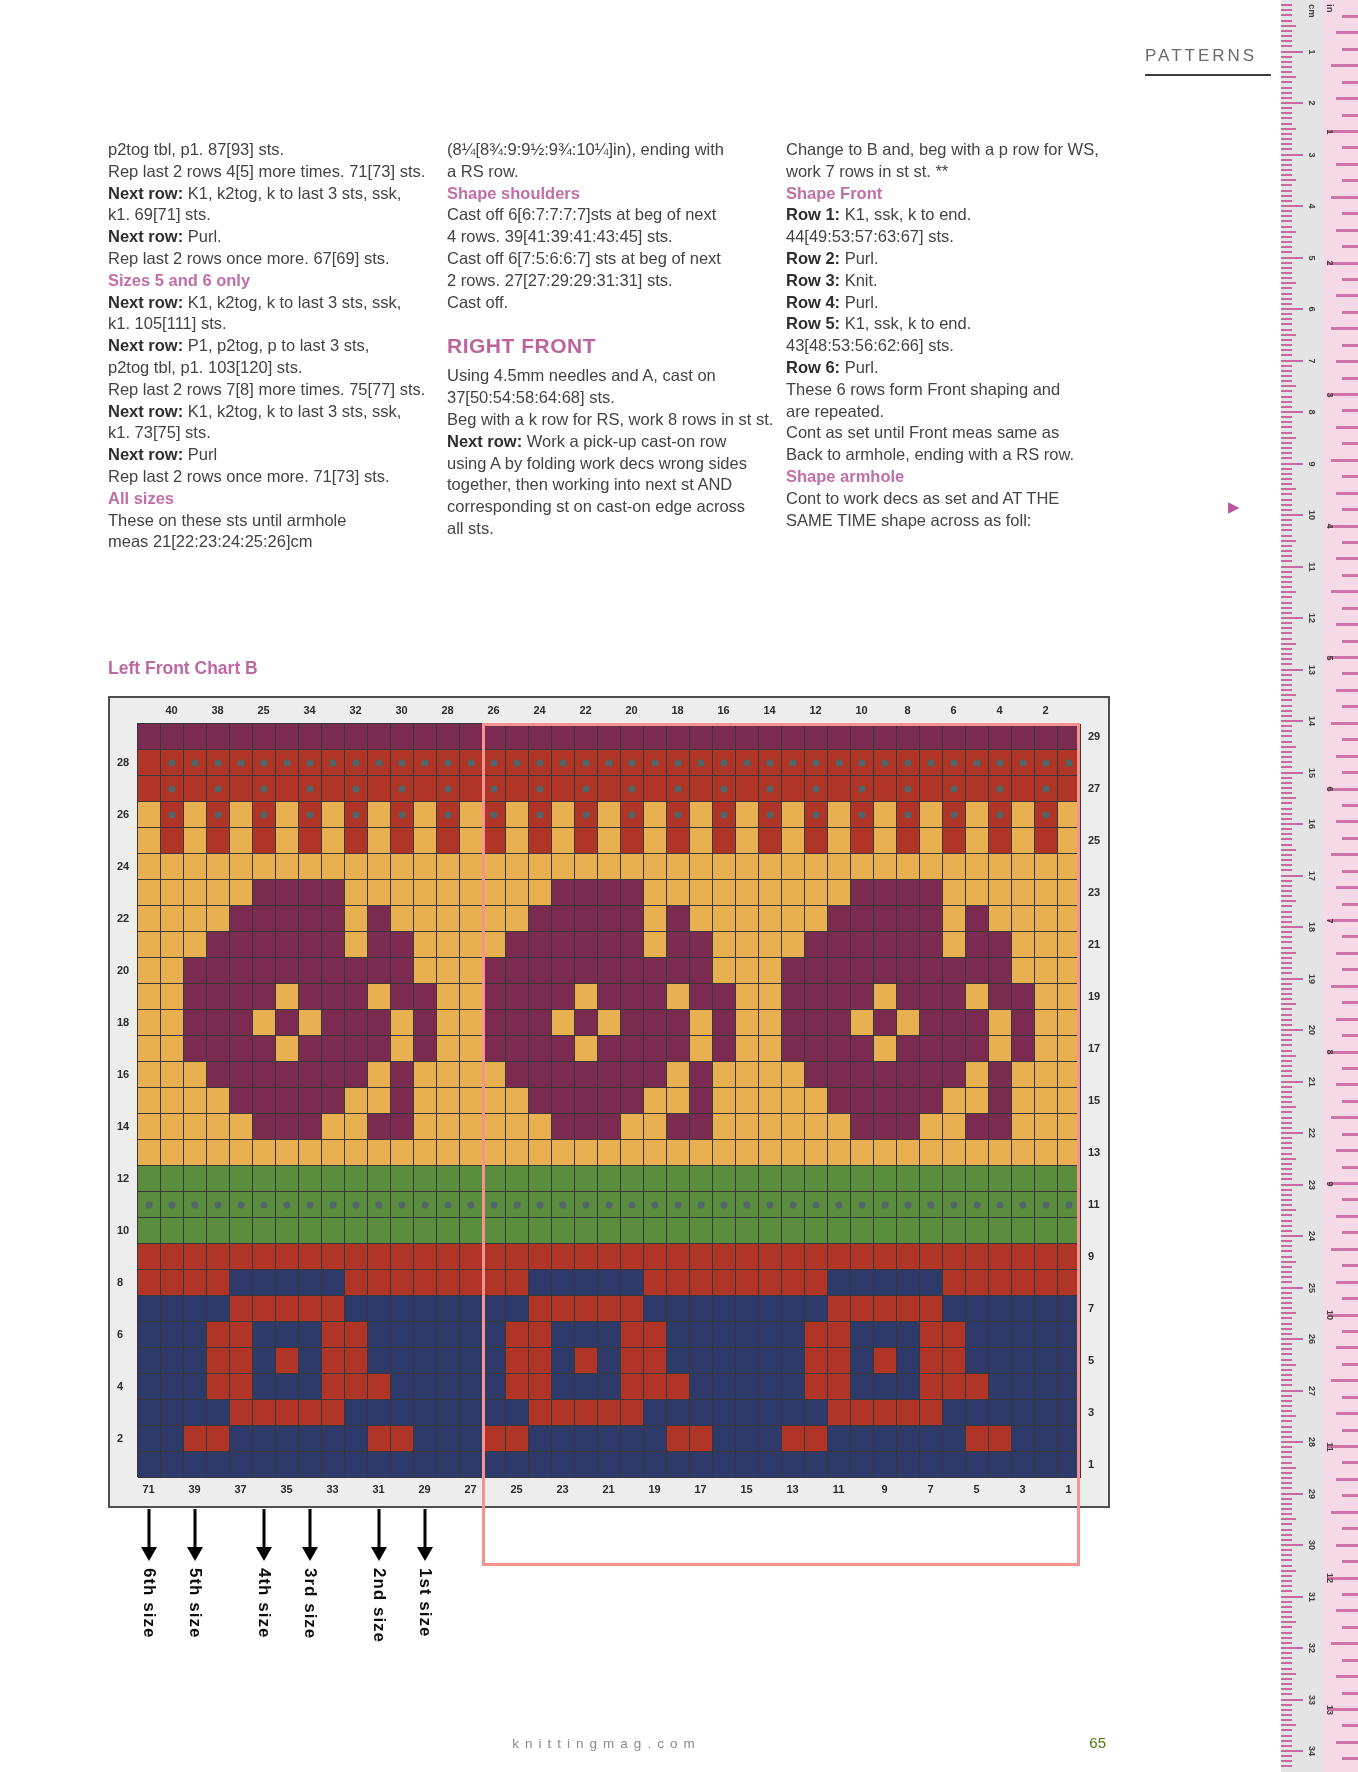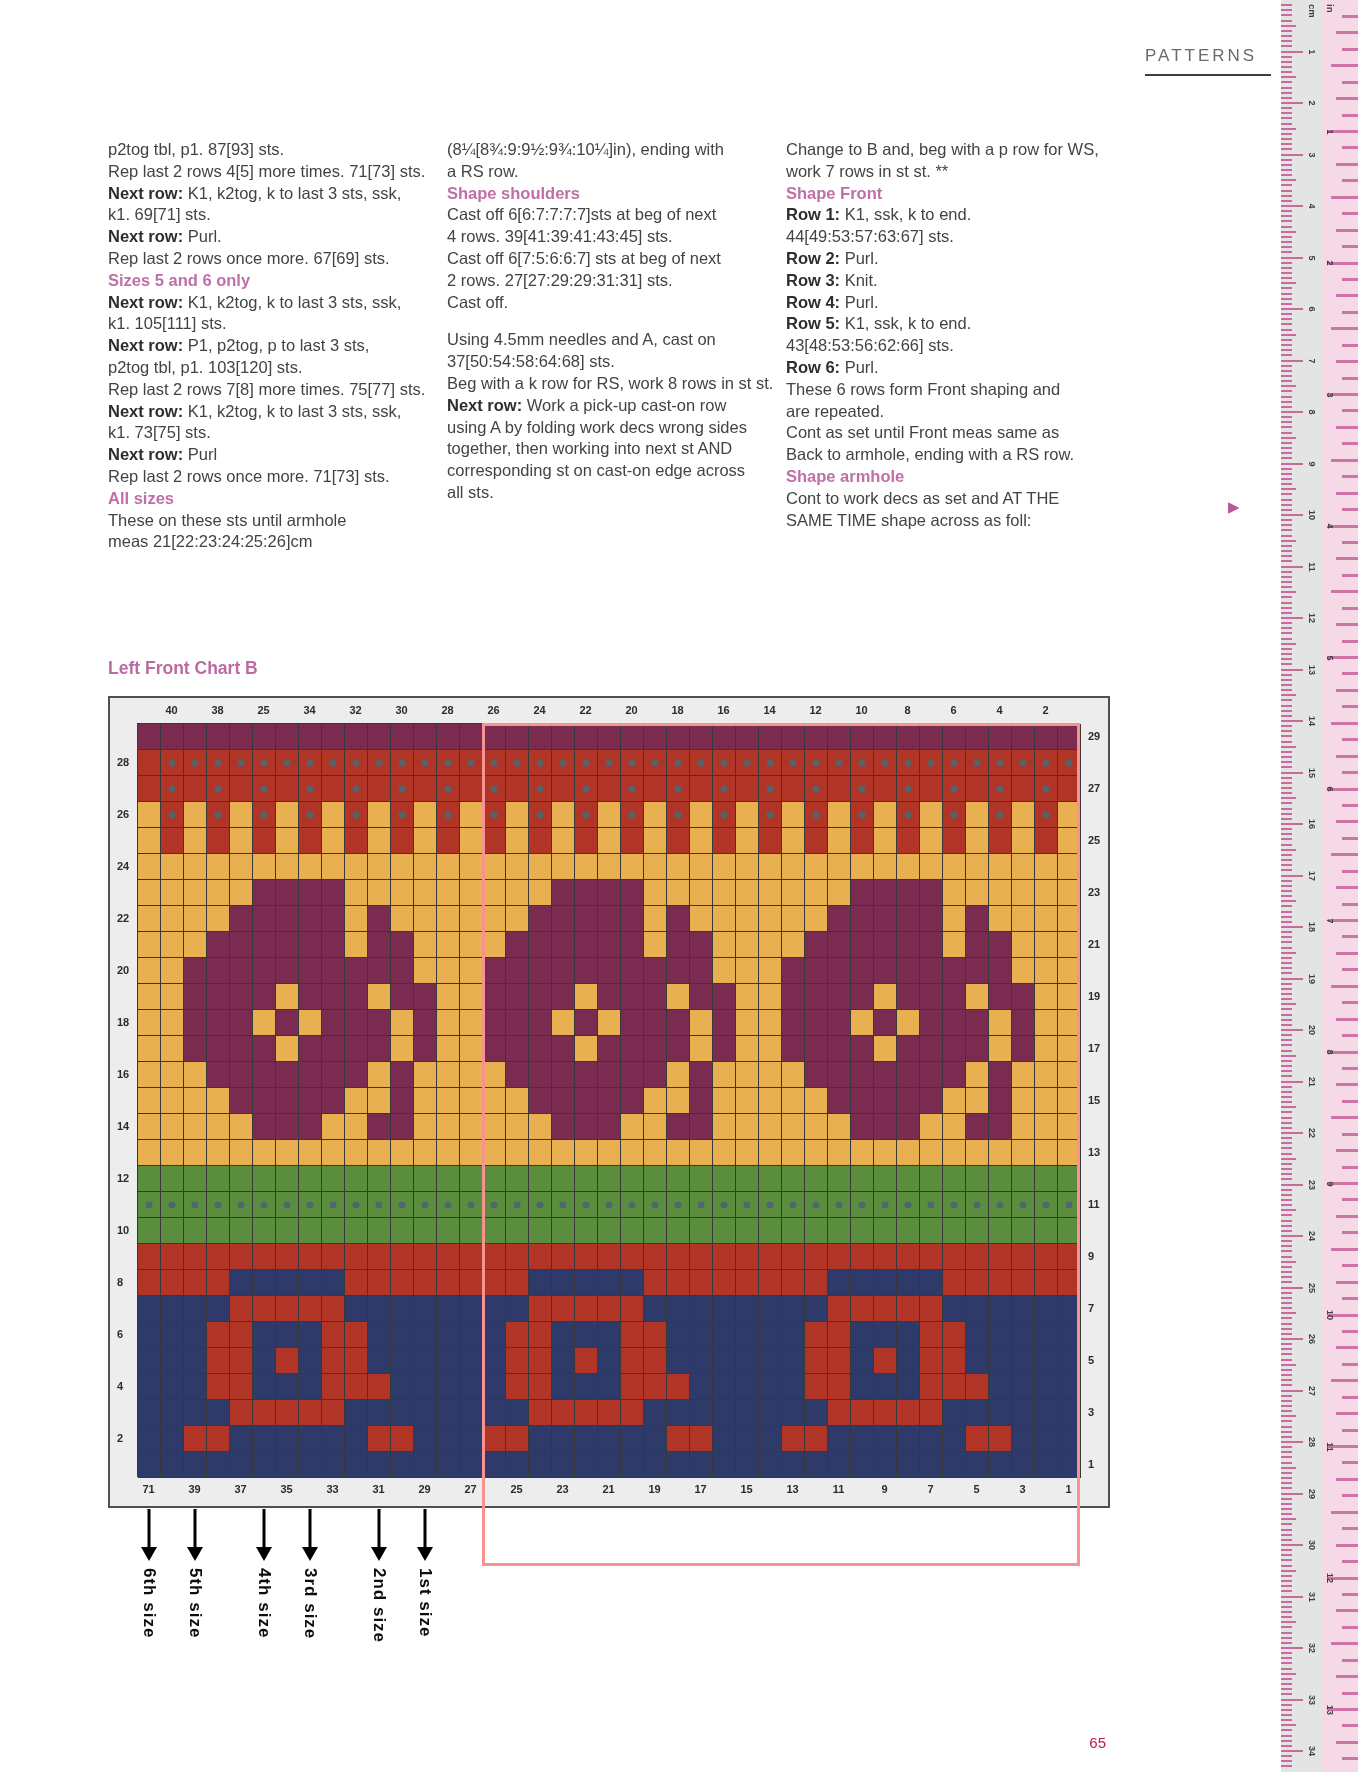--- a/index.html
+++ b/index.html
@@ -40,21 +40,21 @@
   
   .ruler-cm{position:absolute;left:1281px;top:0;width:41px;height:1772px;background:#e4e4e5;}
   .ruler-in{position:absolute;left:1322px;top:0;width:36px;height:1772px;background:#f5d9e6;}
   .tickcm{position:absolute;left:0;height:2px;background:#c9699f;}
   .tickin{position:absolute;right:0;height:3px;background:#cf74a9;}
   .rnum{position:absolute;writing-mode:vertical-rl;font-size:9px;font-weight:700;color:#3f3f3f;transform:translate(0,-50%);}
   .runit{position:absolute;writing-mode:vertical-rl;font-size:9.5px;font-weight:700;color:#3f3f3f;}
   
   .footer-url{position:absolute;left:108px;top:1736px;width:997px;text-align:center;
               font-size:13.5px;letter-spacing:6px;color:#8a8a8a;}
-  .page-num{position:absolute;left:1060px;top:1734px;width:46px;text-align:right;font-size:15px;color:#be185d;}
+  .page-num{position:absolute;left:1060px;top:1734px;width:46px;text-align:right;font-size:15px;color:#4d7c0f;}
 </style>
 </head>
 <body>
 
 <div class="page">
 
   <div class="hdr">PATTERNS</div>
   <div class="hdr-rule"></div>
 
   <div class="col" style="left:108px">
@@ -81,20 +81,21 @@
   <div class="col" style="left:447px">
       <div class="ln">(8¼[8¾:9:9½:9¾:10¼]in), ending with</div>
       <div class="ln">a RS row.</div>
       <div class="ln sub">Shape shoulders</div>
       <div class="ln">Cast off 6[6:7:7:7:7]sts at beg of next</div>
       <div class="ln">4 rows. 39[41:39:41:43:45] sts.</div>
       <div class="ln">Cast off 6[7:5:6:6:7] sts at beg of next</div>
       <div class="ln">2 rows. 27[27:29:29:31:31] sts.</div>
       <div class="ln">Cast off.</div>
       <div style="height: 16px;"></div>
+      <div class="ln h1">RIGHT FRONT</div>
       <div class="ln">Using 4.5mm needles and A, cast on</div>
       <div class="ln">37[50:54:58:64:68] sts.</div>
       <div class="ln">Beg with a k row for RS, work 8 rows in st st.</div>
       <div class="ln"><b>Next row:</b> Work a pick-up cast-on row</div>
       <div class="ln">using A by folding work decs wrong sides</div>
       <div class="ln">together, then working into next st AND</div>
       <div class="ln">corresponding st on cast-on edge across</div>
       <div class="ln">all sts.</div>
     </div>
   <div class="col" style="left:786px">
@@ -2153,14 +2154,15 @@
       <div class="tickin" style="top: 1658.69px; width: 16px;"></div>
       <div class="tickin" style="top: 1675.12px; width: 22px;"></div>
       <div class="tickin" style="top: 1691.56px; width: 16px;"></div>
       <div class="tickin" style="top: 1708px; width: 30px;"></div>
       <span class="rnum" style="left: 3px; top: 1709.5px;">13</span>
       <div class="tickin" style="top: 1724.44px; width: 16px;"></div>
       <div class="tickin" style="top: 1740.88px; width: 22px;"></div>
       <div class="tickin" style="top: 1757.31px; width: 16px;"></div>
     </div>
 
+  <div class="footer-url">knittingmag.com</div>
   <div class="page-num">65</div>
 </div>
 
 </body></html>

